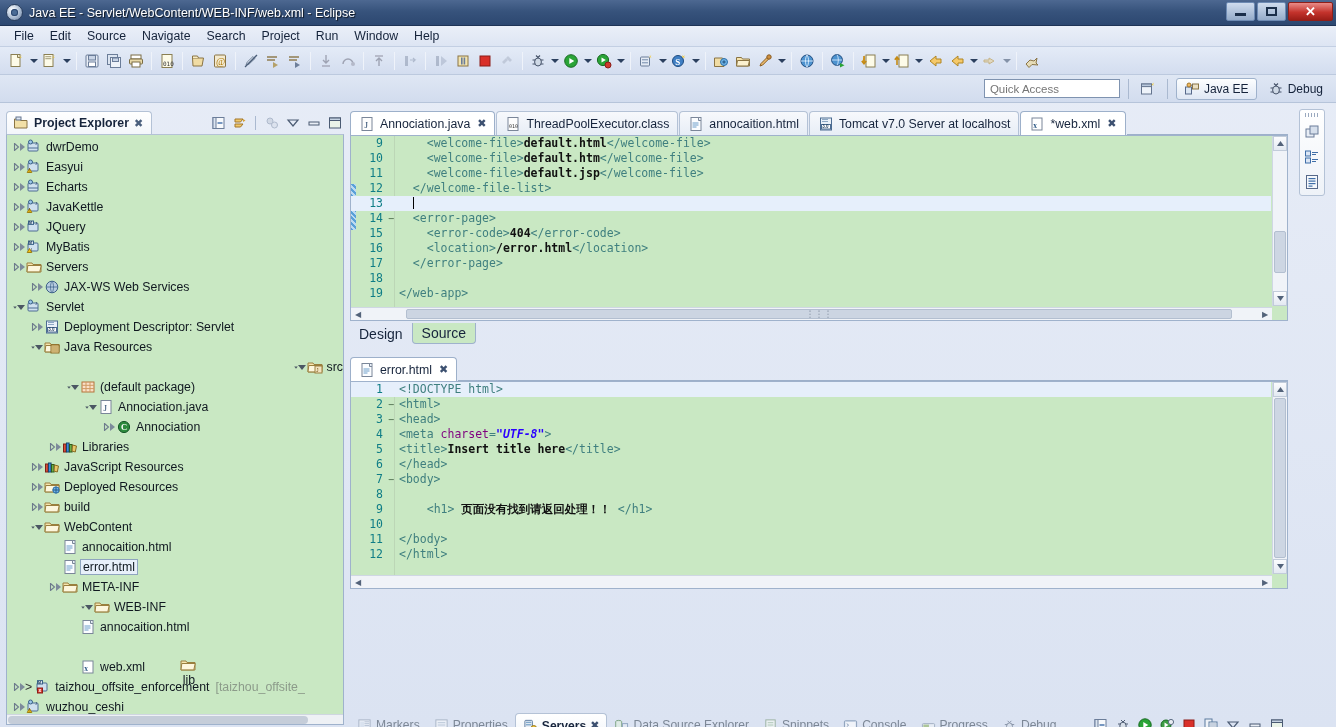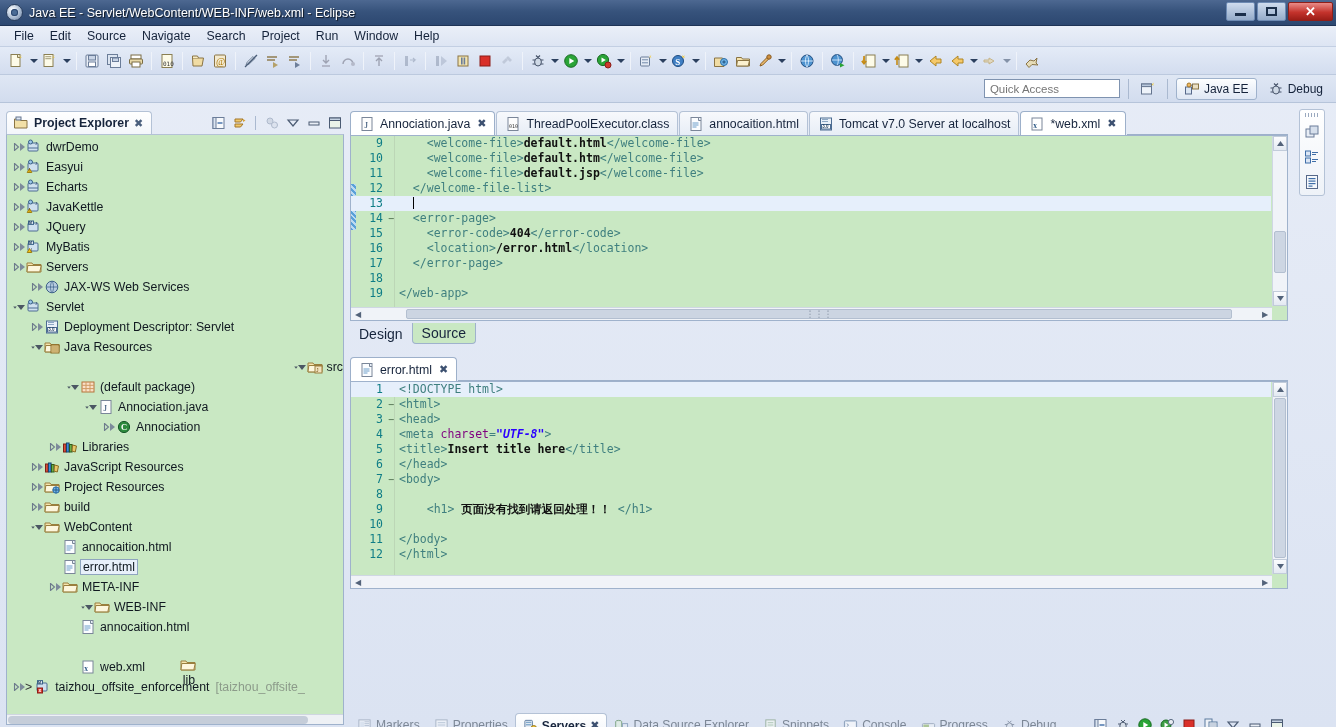--- a/index.html
+++ b/index.html
@@ -902,21 +902,21 @@
                 </svg>
               </span>
               <span class="ti">
                 <svg viewBox="0 0 16 16" width="16" height="16">
                   <path d="M1 4h5l1 1.5h8V13H1z" fill="#f6e5ae" stroke="#9a7f3e"></path>
                   <path d="M1.8 6.5h13.4l-1.4 6.4H1z" fill="#fdf6dd" stroke="#9a7f3e"></path>
                   <circle cx="12" cy="11" r="3.2" fill="#6fb4e8" stroke="#2a6ea8"></circle>
                   <path d="M8.8 11h6.4M12 7.8v6.4" stroke="#1d4e7a" stroke-width=".8"></path>
                 </svg>
               </span>
-              <span class="lbl">Project Resources</span>
+              <span class="lbl">Deployed Resources</span>
             </div>
             <div class="trow" style="padding-left: 24px;">
               <span class="arrow collapsed">
                 <svg width="7" height="8" viewBox="0 0 7 8">
                   <path d="M1.5 0.5L5.5 4l-4 3.5z" fill="none" stroke="#6d7b8c" stroke-width="1.1"></path>
                 </svg>
               </span>
               <span class="ti">
                 <svg viewBox="0 0 16 16" width="16" height="16">
                   <path d="M1 4h5l1 1.5h8V13H1z" fill="#f6e5ae" stroke="#9a7f3e"></path>
@@ -1031,20 +1031,37 @@
                 <svg viewBox="0 0 16 16" width="16" height="16">
                   <rect x="2" y="4" width="10" height="8" rx="1" fill="#cfe0ef" stroke="#4d6d92"></rect>
                   <rect x="2.5" y="1.6" width="5" height="3.4" fill="#e2eaf3" stroke="#3a6388"></rect>
                   <text x="2.9" y="4.5" font-size="3.6" font-weight="bold" fill="#1d3c5c">M</text>
                   <rect x="2.5" y="9" width="5" height="5" fill="#d63b2e" stroke="#8c1d18"></rect>
                   <text x="3.4" y="13.3" font-size="5" font-weight="bold" fill="#fff">x</text>
                 </svg>
               </span>
               <span class="lbl">taizhou_offsite_enforcement</span>
               <span class="dim" style="margin-left: 6px;">[taizhou_offsite_</span>
+            </div>
+            <div class="trow" style="padding-left: 6px;">
+              <span class="arrow collapsed">
+                <svg width="7" height="8" viewBox="0 0 7 8">
+                  <path d="M1.5 0.5L5.5 4l-4 3.5z" fill="none" stroke="#6d7b8c" stroke-width="1.1"></path>
+                </svg>
+              </span>
+              <span class="ti">
+                <svg viewBox="0 0 16 16" width="16" height="16">
+                  <rect x="2" y="4" width="10" height="8" rx="1" fill="#cfe0ef" stroke="#4d6d92"></rect>
+                  <circle cx="4.5" cy="3" r="2" fill="#9ec8e8" stroke="#3a6388"></circle>
+                  <text x="9" y="5.5" font-size="5" font-family="serif" fill="#1d3c5c">J</text>
+                  <path d="M1.5 9.5l2.3 4H-.8z" transform="translate(2,0)" fill="#f5c518" stroke="#a07e10"></path>
+                  <text x="3" y="13.3" font-size="4.5" fill="#333">!</text>
+                </svg>
+              </span>
+              <span class="lbl">wuzhou_ceshi</span>
             </div>
           </div>
         <div class="tree-hsb">
           <div class="thumb"></div>
         </div>
       </div>
     </div>
 
     <div class="editorcol">
 

